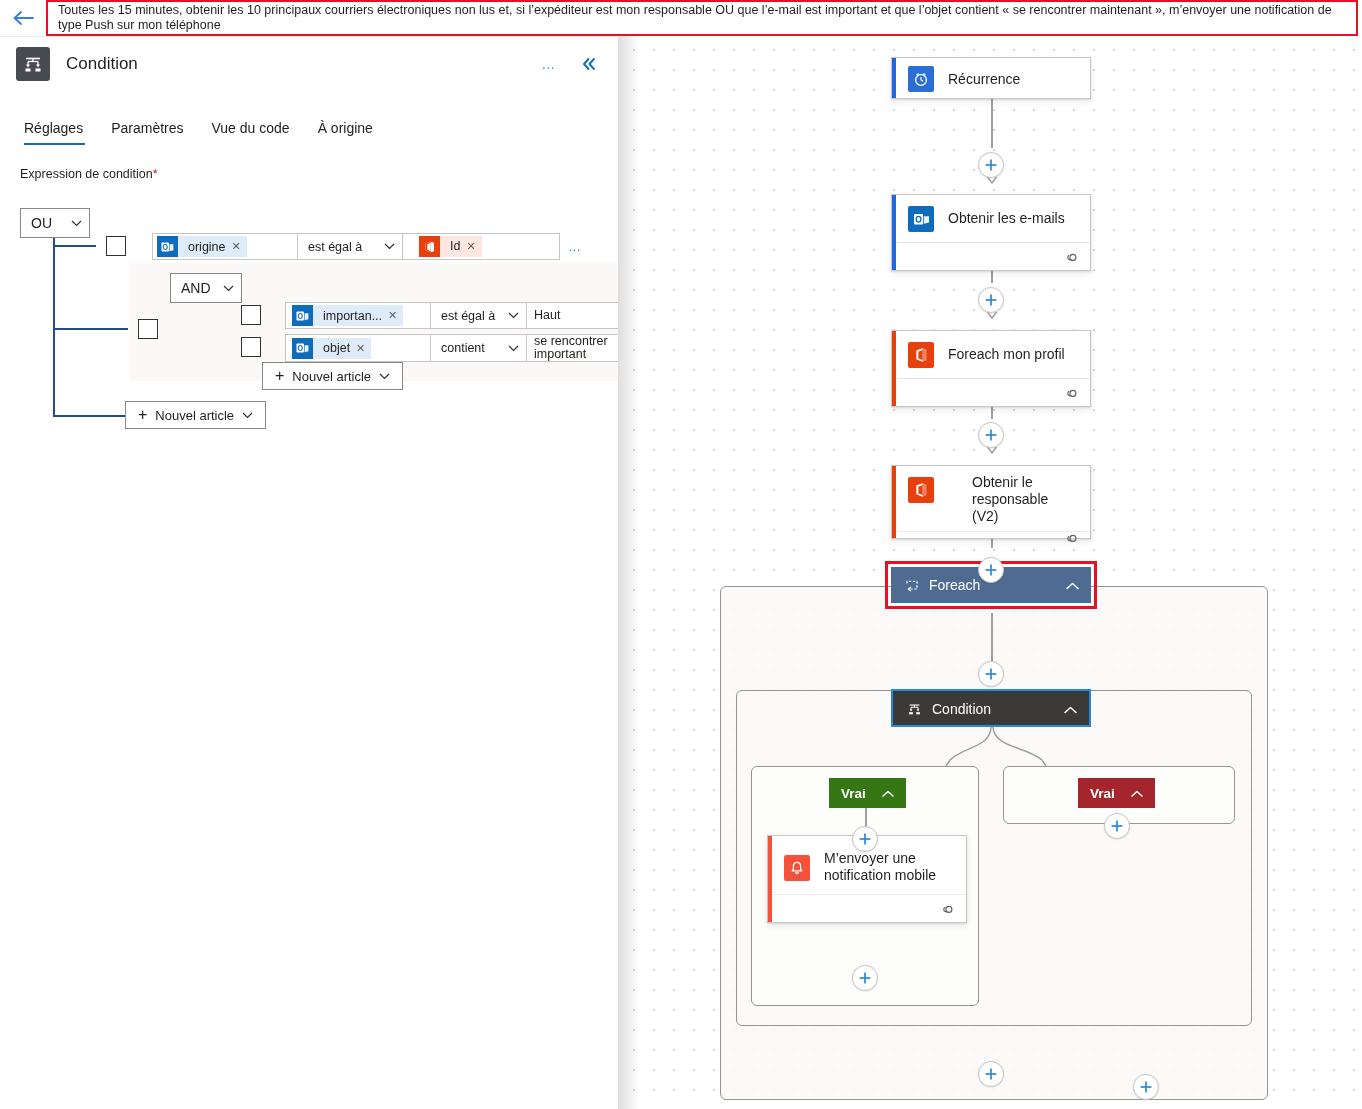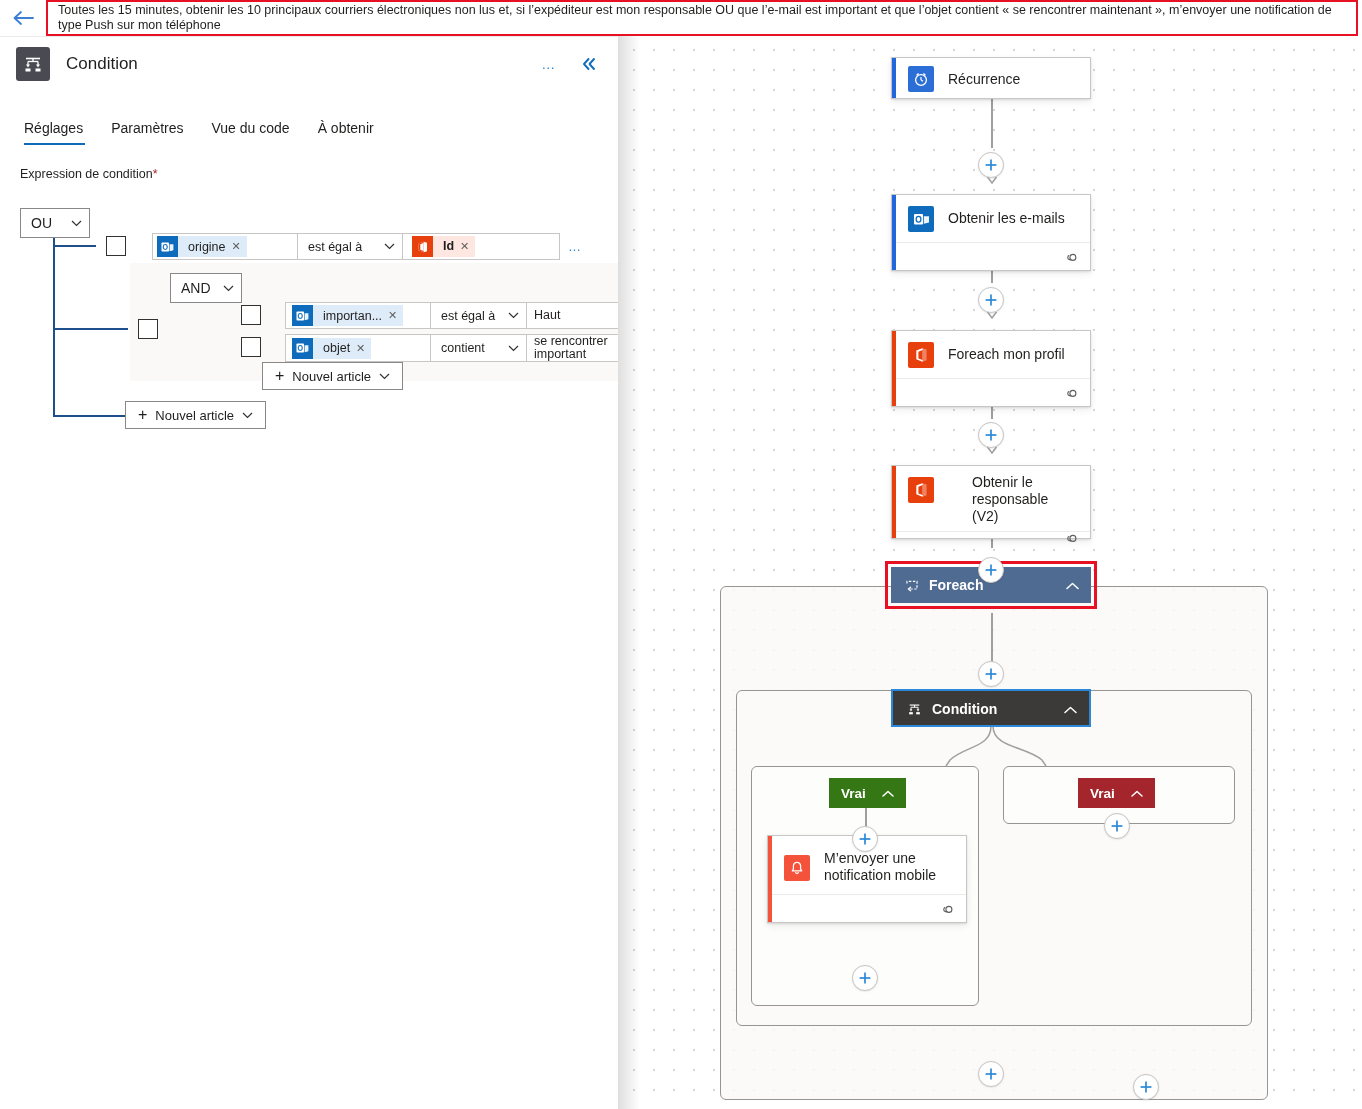--- a/index.html
+++ b/index.html
@@ -170,21 +170,21 @@
   }
   .node-title { margin-left: 14px; font-size: 14px; line-height: 17px; color: #201f1e; }
   .node-footer {
     height: 28px; border-top: 1px solid #edebe9; display: flex; align-items: center;
     justify-content: flex-end; padding-right: 12px;
   }
 
   .scopehdr {
     position: absolute; display: flex; align-items: center;
     height: 36px; padding: 0 12px 0 14px; z-index: 15;
-    color: #ffffff; font-size: 14px; font-weight: bold;
+    color: #ffffff; font-size: 14px; font-weight: normal;
   }
   .scopehdr .sc-ico { margin-right: 10px; display: flex; align-items: center; }
   .scopehdr .sc-label { flex: 1 1 auto; }
   .scopehdr .sc-chev { margin-left: 14px; }
 
   .scopebox {
     position: absolute; border: 1px solid #979593; border-radius: 6px;
     background: rgba(250,249,248,0.85); z-index: 5;
   }
 
@@ -253,21 +253,21 @@
           <path d="M7.5 2 L3 7 L7.5 12" fill="none" stroke="#0f6cbd" stroke-width="1.9" stroke-linecap="round" stroke-linejoin="round"></path>
           <path d="M13 2 L8.5 7 L13 12" fill="none" stroke="#0f6cbd" stroke-width="1.9" stroke-linecap="round" stroke-linejoin="round"></path>
         </svg>
       </div>
     </div>
 
     <div class="tabs">
       <div class="tab active">Réglages</div>
       <div class="tab">Paramètres</div>
       <div class="tab">Vue du code</div>
-      <div class="tab">À obtenir</div>
+      <div class="tab">À origine</div>
     </div>
 
     <div class="panel-body">
       <div class="field-label">
         <span>Expression de condition</span><span class="req">*</span>
       </div>
 
       <div class="builder" style="height:260px;">
 
         <div class="treeline" style="left:33px; top:30px; width:1.5px; height:192px;"></div>
@@ -304,21 +304,21 @@
                 <span class="chip-x">✕</span>
               </span>
             </div>
             <div class="opsel" style="width:105px;">
               <span>est égal à</span>
               <svg width="11" height="7" viewBox="0 0 11 7">
                   <path d="M1 1 L5.5 5.5 L10 1" fill="none" stroke="#323130" stroke-width="1.2"></path>
                 </svg>
             </div>
             <div class="valfield" style="padding-left:0;">
-              <span class="chip peach" style="margin-left:9px;font-weight:bold;">
+              <span class="chip peach" style="margin-left:16px;">
                 <span class="chip-ico office">
                   <svg width="13" height="12" viewBox="0 0 13 12">
                       <path d="M7.6 0.7 L2.6 2.6 L2.6 9.3 L7.6 11.3 L11 10.2 L11 1.8 Z" fill="#fff"></path>
                       <path d="M7.6 0.7 L2.6 2.6 L2.6 9.3 L7.6 11.3 Z" fill="#e8400c"></path>
                       <path d="M7.6 1.9 L4.3 3.2 L4.3 8.7 L7.6 10 Z" fill="#fff"></path>
                     </svg>
                 </span>
                 <span class="chip-txt">Id</span>
                 <span class="chip-x">✕</span>
               </span>

